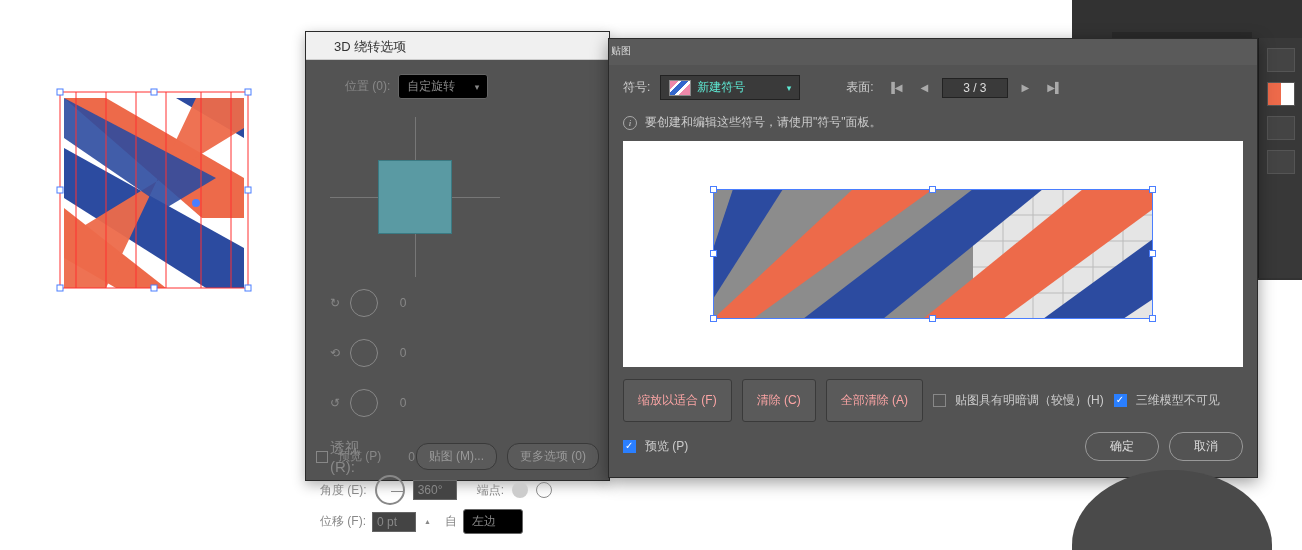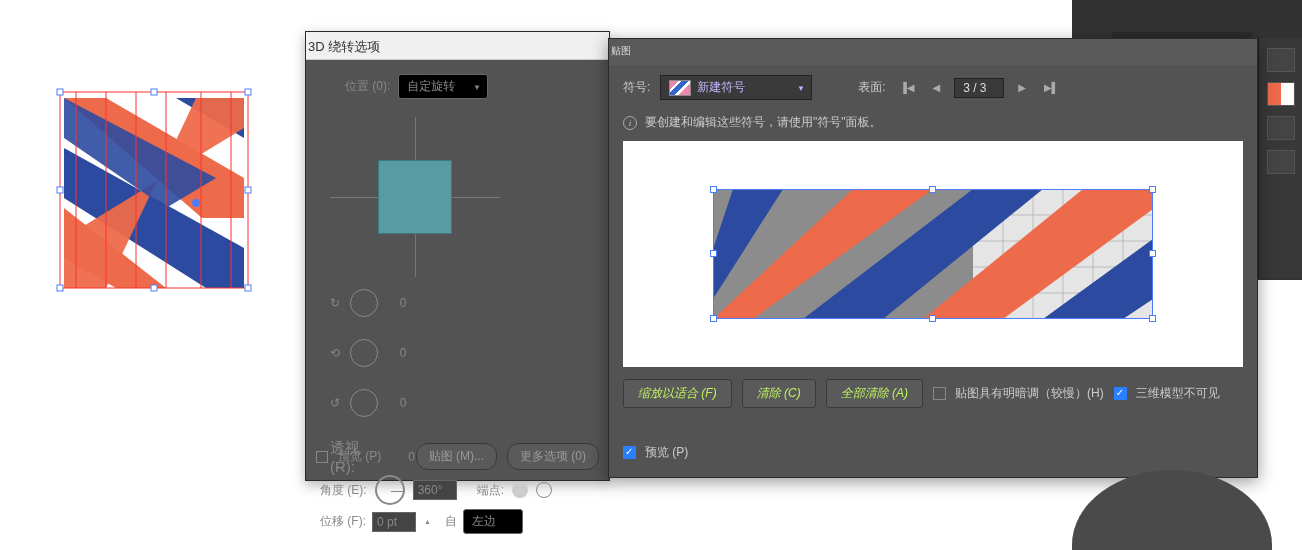--- a/index.html
+++ b/index.html
@@ -33,21 +33,21 @@
       width: 305px;
       height: 450px;
       background: #535353;
       border: 1px solid #2a2a2a;
       box-shadow: 0 4px 12px rgba(0,0,0,0.3);
     }
     .panel-titlebar {
       height: 28px;
       background: #f0f0f0;
       color: #333;
-      padding: 6px 2px;
+      padding: 6px 28px;
       font-size: 13px;
       border-bottom: 1px solid #ccc;
     }
     .panel-body { padding: 14px 14px; }
     .row { display: flex; align-items: center; margin-bottom: 18px; color: #888; }
     .row-label { color: #888; margin-right: 8px; margin-left: 25px; }
     .dropdown-disabled {
       background: #000000; color: #888; border: 1px solid #666;
       padding: 3px 8px; border-radius: 3px; min-width: 90px;
       display: inline-flex; align-items: center; justify-content: space-between;
@@ -120,26 +120,26 @@
     .map-toolbar {
       display: flex; align-items: center; gap: 10px;
       padding: 10px 14px; color: #ccc;
     }
     .symbol-swatch {
       width: 22px; height: 16px; background: linear-gradient(135deg,#e8a 25%,#fff 25%,#fff 35%,#36c 35%,#36c 55%,#fff 55%,#fff 65%,#e8a 65%);
       border: 1px solid #888;
     }
     .symbol-dropdown {
       background: #3a3a3a; border: 1px solid #222; padding: 3px 8px;
-      display: flex; align-items: center; gap: 6px; width: 152px;
-      color: #c4b5fd;
+      display: flex; align-items: center; gap: 6px; width: 140px;
+      color: #5eead4;
     }
     .nav-btn { color: #aaa; padding: 2px 4px; cursor: pointer; font-size: 10px; }
     .surface-count {
-      background: #3a3a3a; border: 1px solid #222; padding: 2px 8px; color: #ddd;
+      background: #3a3a3a; border: 1px solid #222; padding: 2px 20px; color: #ddd;
       min-width: 50px; 
     }
     
     .info-row { display: flex; align-items: center; gap: 8px; padding: 4px 14px 10px; color: #ccc; }
     .info-icon { width: 14px; height: 14px; border: 1px solid #aaa; border-radius: 50%; display: flex; align-items: center; justify-content: center; font-size: 9px; font-style: italic; font-family: serif; }
     
     .map-preview {
       margin: 0 14px; background: #fff; height: 226px;
       display: flex; align-items: center; justify-content: center;
       position: relative;
@@ -156,21 +156,21 @@
     .h-tl{top:-4px;left:-4px}.h-tr{top:-4px;right:-4px}.h-bl{bottom:-4px;left:-4px}.h-br{bottom:-4px;right:-4px}
     .h-tm{top:-4px;left:50%;margin-left:-4px}.h-bm{bottom:-4px;left:50%;margin-left:-4px}
     .h-ml{top:50%;left:-4px;margin-top:-4px}.h-mr{top:50%;right:-4px;margin-top:-4px}
     
     .map-buttons {
       display: flex; align-items: center; gap: 10px; padding: 12px 14px;
       flex-wrap: wrap;
     }
     .btn-rect {
       background: #5a5a5a; border: 1px solid #3a3a3a; border-radius: 3px;
-      padding: 5px 14px; color: #bef264; font-style: italic;
+      padding: 12px 14px; color: #fca5a5;
     }
     .chk-row { display: flex; align-items: center; gap: 9px; }
     .chk { width: 13px; height: 13px; border: 1px solid #888; display: inline-block; }
     .chk.checked { background: #2a7fff; border-color: #2a7fff; position: relative; }
     .chk.checked::after { content: '✓'; color: #fff; position: absolute; font-size: 10px; top: -1px; left: 1px; }
     
     .map-footer {
       display: flex; align-items: center; justify-content: space-between;
       padding: 8px 14px; position: absolute; bottom: 8px; left: 0; right: 0;
     }
@@ -404,16 +404,20 @@
       <span class="chk checked"></span>
       <span>三维模型不可见</span>
     </div>
   </div>
 
   <div class="map-footer">
     <div class="chk-row">
       <span class="chk checked"></span>
       <span>预览 (P)</span>
     </div>
+    <div style="display:flex;gap:10px;">
+      <span class="btn-oval">确定</span>
+      <span class="btn-oval">取消</span>
+    </div>
   </div>
 </div>
 
 <div class="blob"></div>
 
 </body></html>

